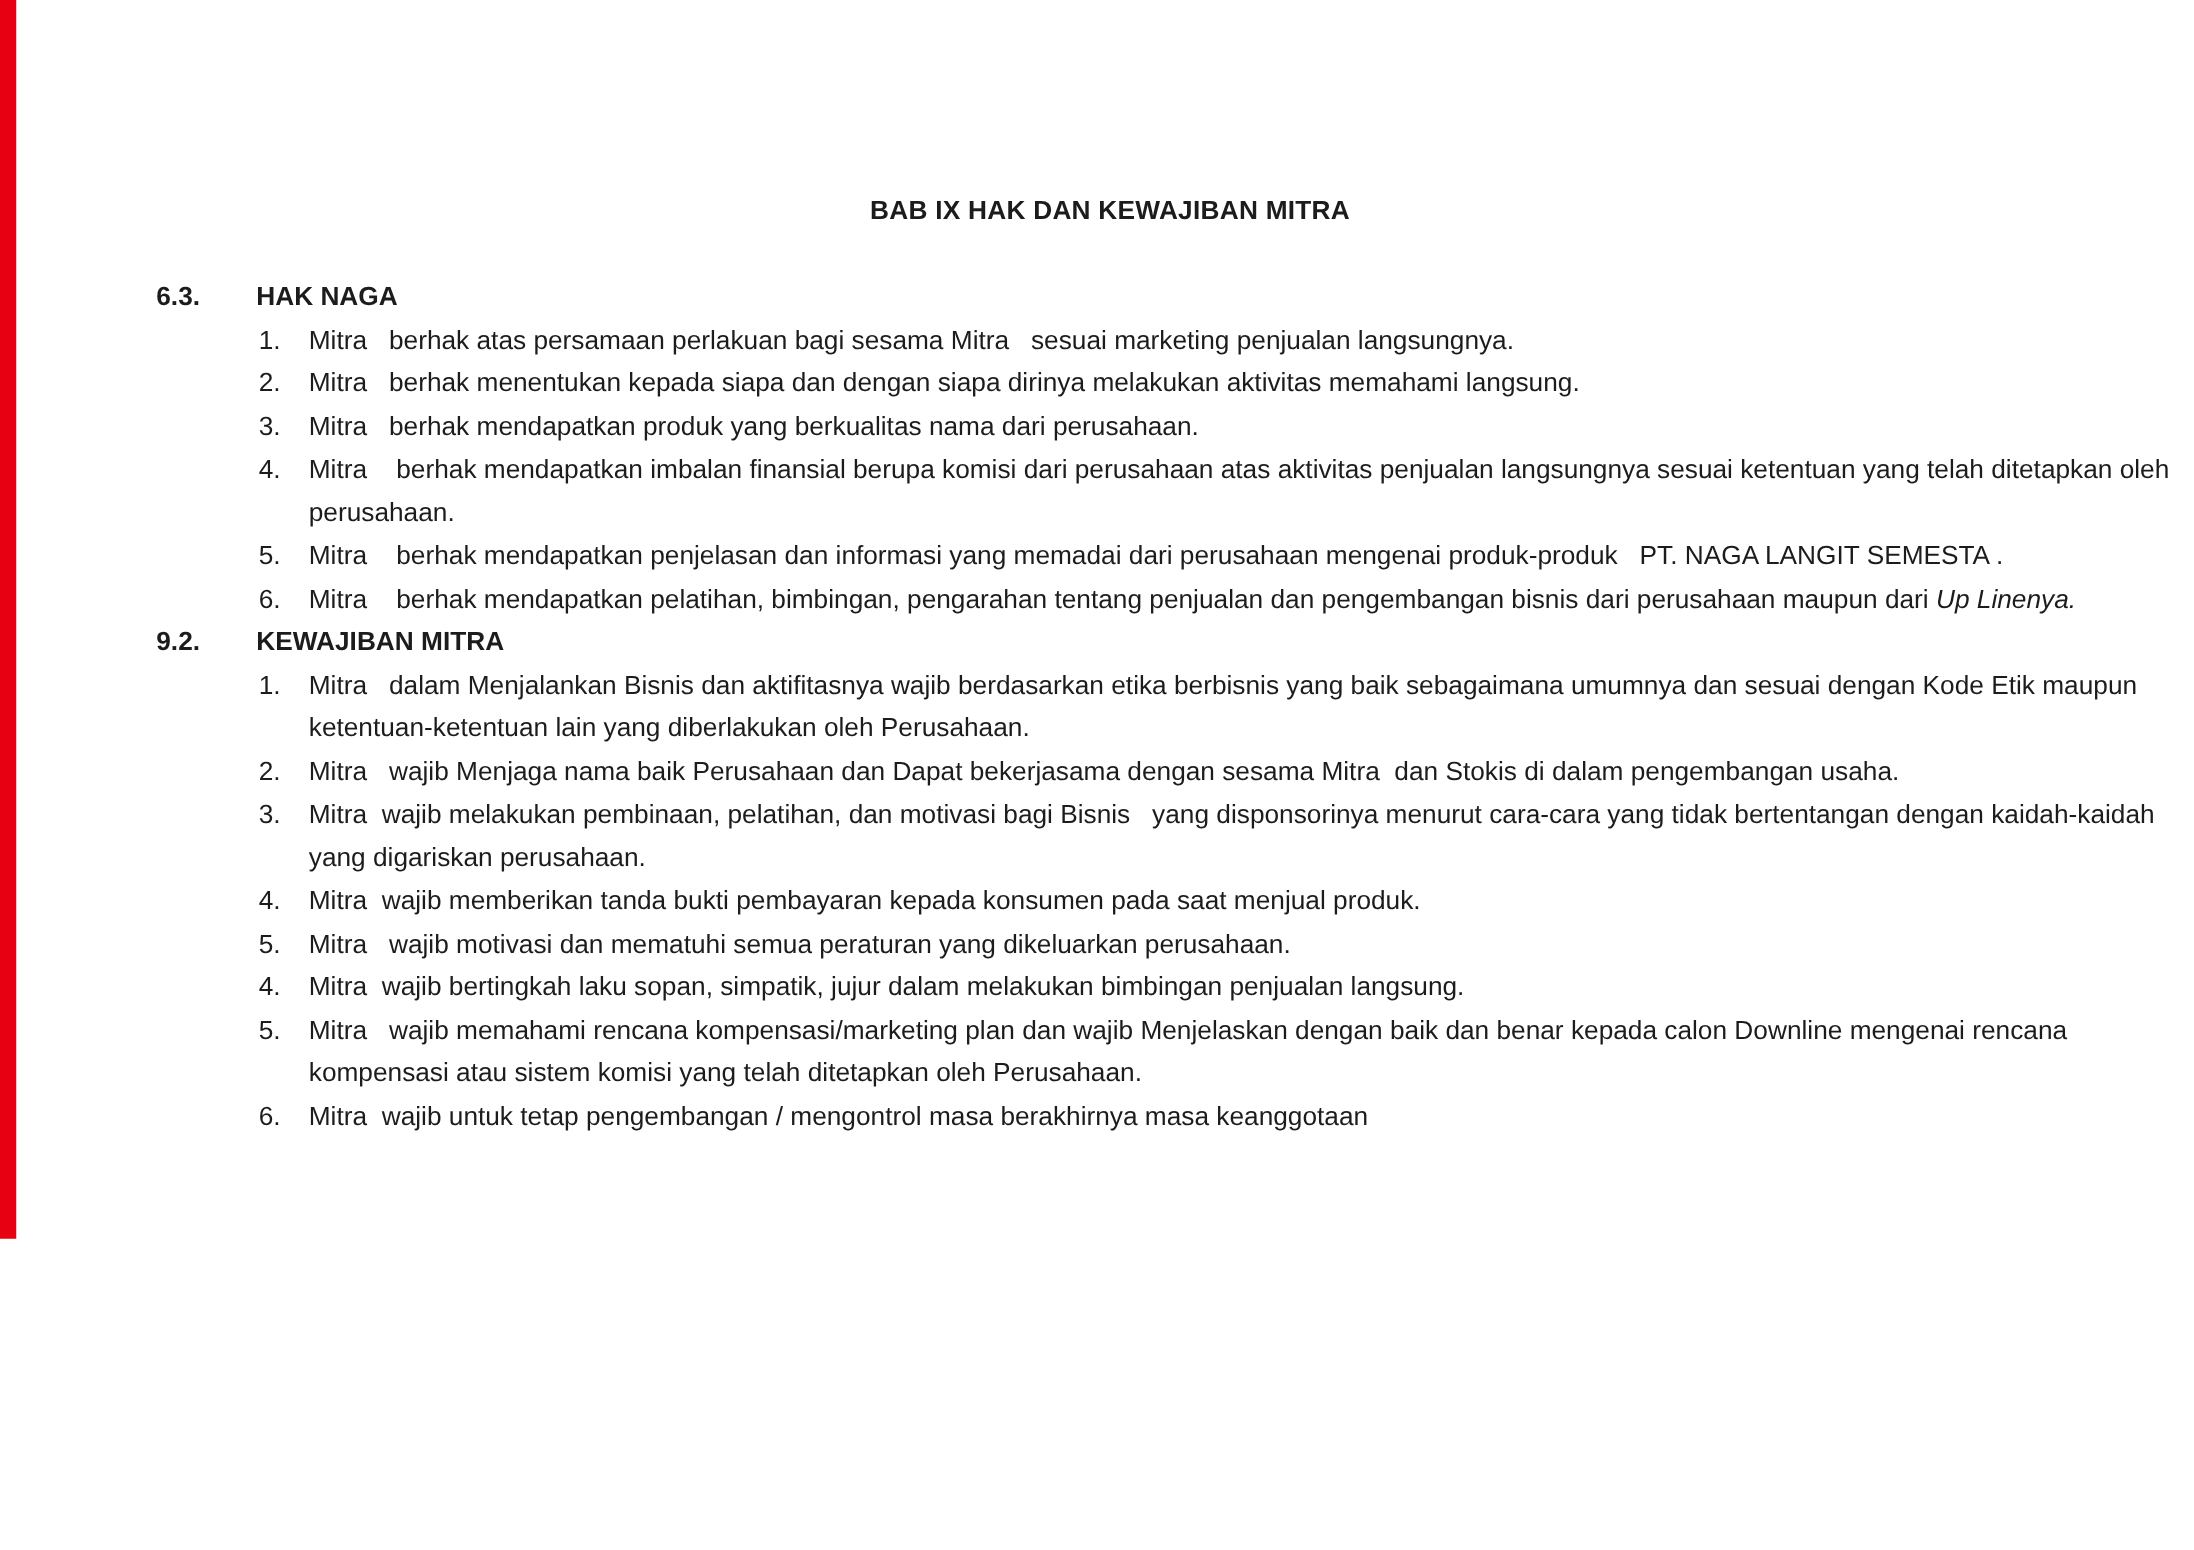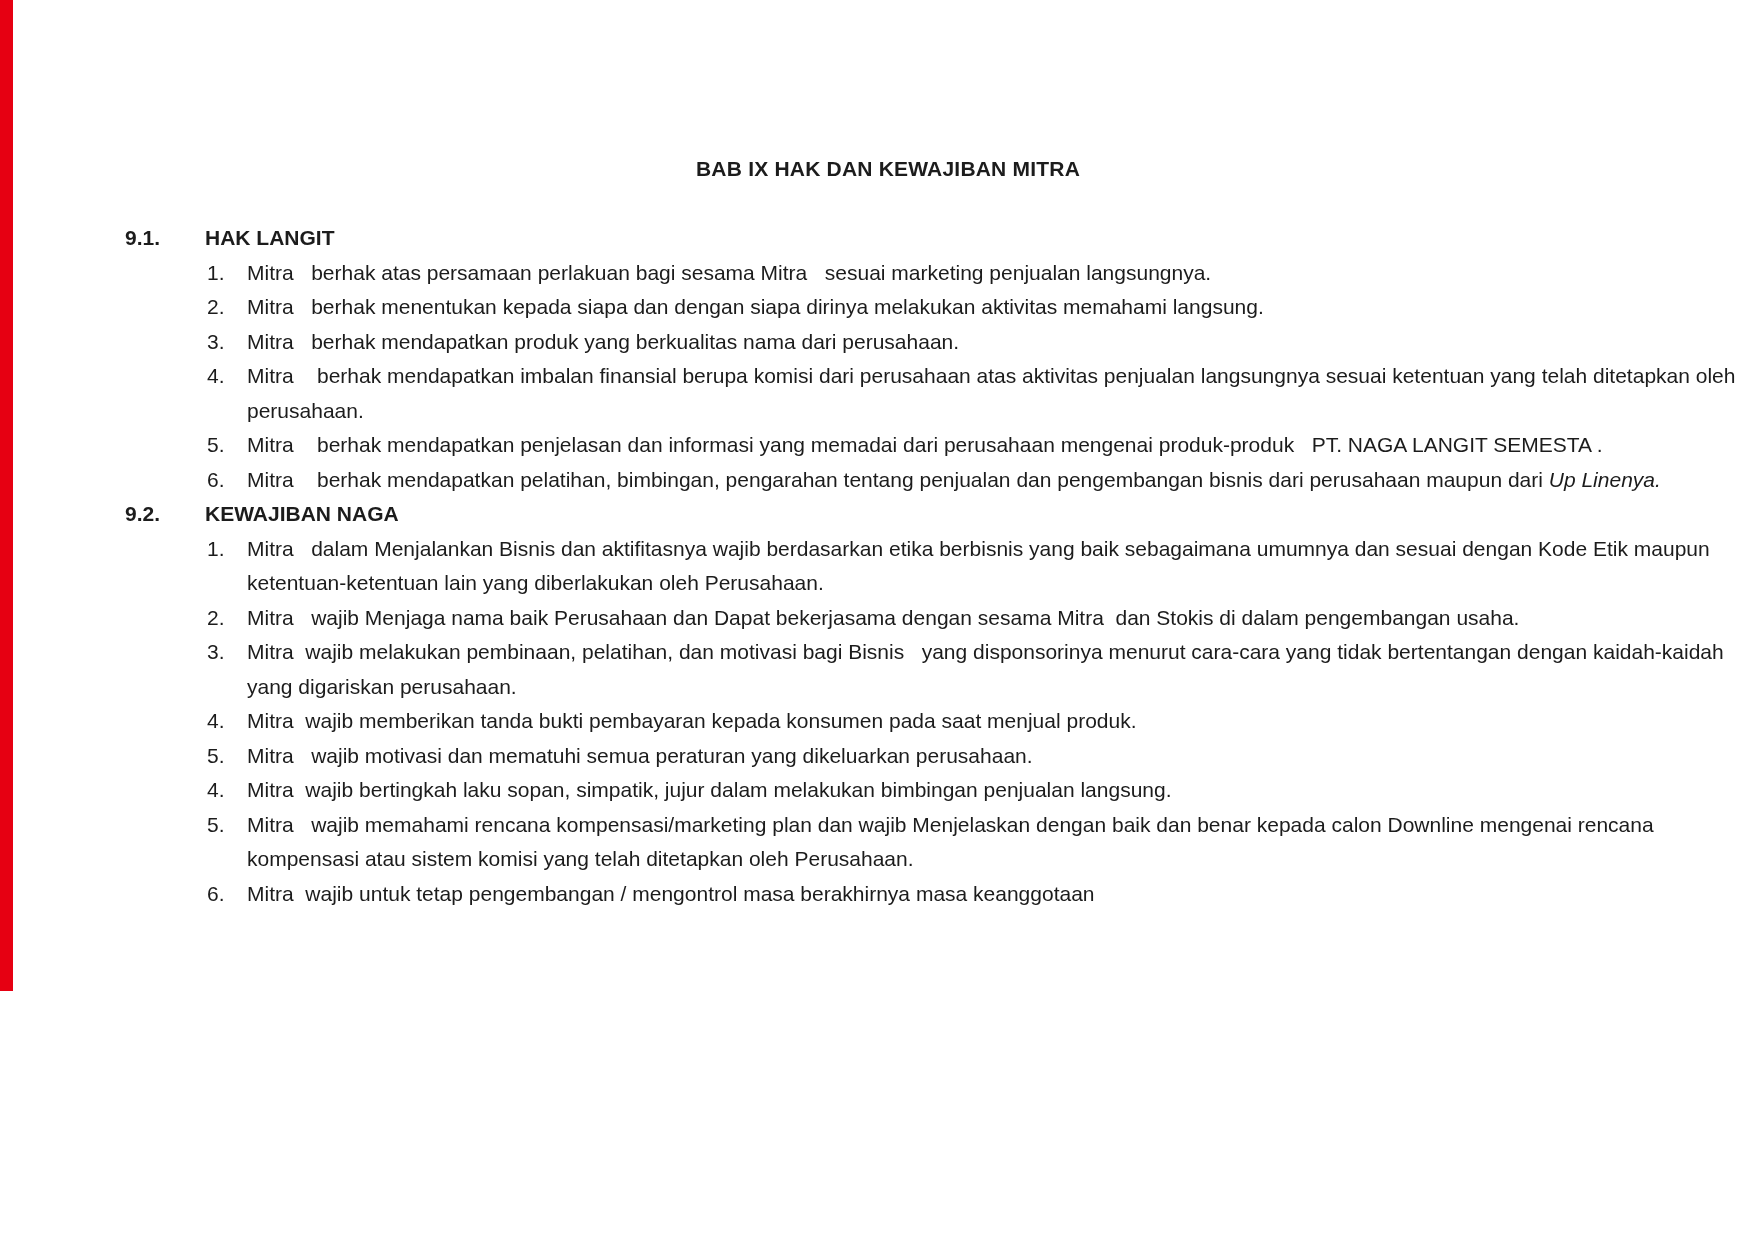--- a/index.html
+++ b/index.html
@@ -62,22 +62,22 @@
 </head>
 <body>
 
 <div class="edge-bar"></div>
 
 <div class="content">
 
   <div class="title-row">BAB IX HAK DAN KEWAJIBAN MITRA</div>
 
   <div class="section-row">
-    <span class="sec-num">9.1.</span>
-    <span class="sec-heading">HAK LANGIT</span>
+    <span class="sec-num">6.3.</span>
+    <span class="sec-heading">HAK NAGA</span>
   </div>
   <div class="items">
     <div class="item-row">
       <span class="item-num">1.</span>
       <span class="item-text">Mitra   berhak atas persamaan perlakuan bagi sesama Mitra   sesuai marketing penjualan langsungnya.</span>
     </div>
     <div class="item-row">
       <span class="item-num">2.</span>
       <span class="item-text">Mitra   berhak menentukan kepada siapa dan dengan siapa dirinya melakukan aktivitas memahami langsung.</span>
     </div>
@@ -94,21 +94,21 @@
       <span class="item-text">Mitra    berhak mendapatkan penjelasan dan informasi yang memadai dari perusahaan mengenai produk-produk   PT. NAGA LANGIT SEMESTA .</span>
     </div>
     <div class="item-row">
       <span class="item-num">6.</span>
       <span class="item-text"><span>Mitra    berhak mendapatkan pelatihan, bimbingan, pengarahan tentang penjualan dan pengembangan bisnis dari perusahaan maupun dari </span><span class="it">Up Linenya.</span></span>
     </div>
   </div>
 
   <div class="section-row">
     <span class="sec-num">9.2.</span>
-    <span class="sec-heading">KEWAJIBAN NAGA</span>
+    <span class="sec-heading">KEWAJIBAN MITRA</span>
   </div>
   <div class="items">
     <div class="item-row">
       <span class="item-num">1.</span>
       <span class="item-text">Mitra   dalam Menjalankan Bisnis dan aktifitasnya wajib berdasarkan etika berbisnis yang baik sebagaimana umumnya dan sesuai dengan Kode Etik maupun ketentuan-ketentuan lain yang diberlakukan oleh Perusahaan.</span>
     </div>
     <div class="item-row">
       <span class="item-num">2.</span>
       <span class="item-text">Mitra   wajib Menjaga nama baik Perusahaan dan Dapat bekerjasama dengan sesama Mitra  dan Stokis di dalam pengembangan usaha.</span>
     </div>

